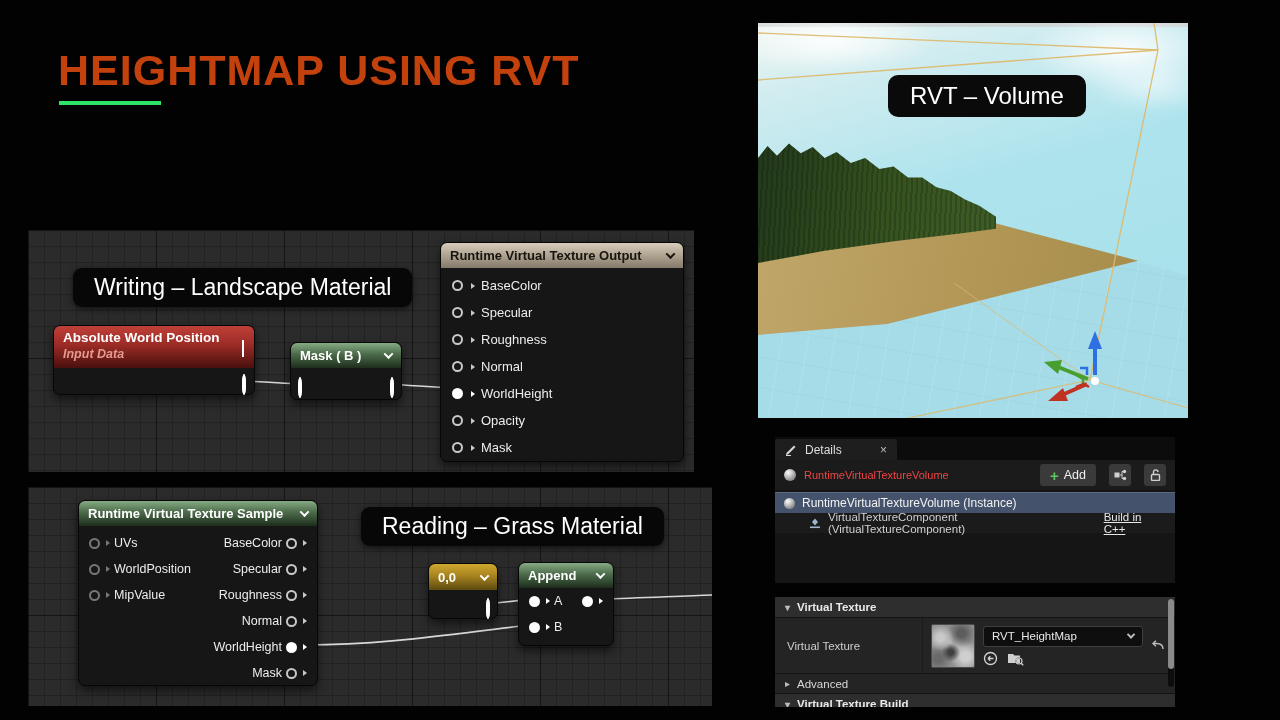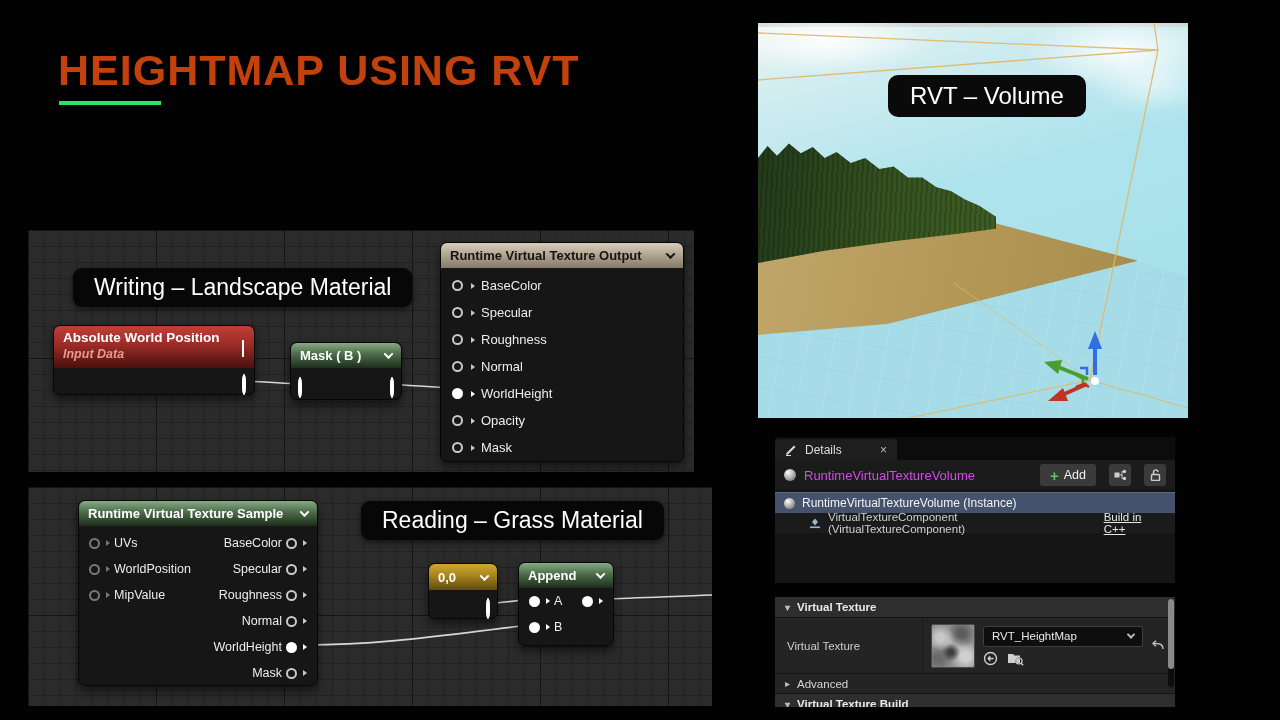--- a/index.html
+++ b/index.html
@@ -82,21 +82,21 @@
   .vp-caption { position:absolute; left:130px; top:52px; background:#0a0a0a; border-radius:10px;
                 color:#fff; font-size:24px; padding:7px 22px; z-index:7; }
 
   
   .details { position:absolute; left:775px; top:437px; width:400px; height:146px; background:#151515; }
   .dtab-bar { height:23px; background:#0c0c0c; display:flex; align-items:flex-end; }
   .dtab { height:21px; background:#1e1e1e; display:flex; align-items:center; gap:8px;
           padding:0 10px; width:122px; color:#dedede; font-size:12px; border-radius:3px 3px 0 0; }
   .dtab .x { margin-left:auto; color:#b9b9b9; font-size:12px; }
   .drow-name { height:30px; display:flex; align-items:center; gap:8px; padding:0 9px; background:#1b1b1b; }
-  .dname { color:#d946ef; font-size:13px; }
+  .dname { color:#ef4444; font-size:11px; }
   .add-btn { margin-left:auto; background:#3a3a3a; border-radius:3px; height:22px; display:flex;
              align-items:center; gap:5px; padding:0 10px; color:#efefef; font-size:12.5px; }
   .add-btn .plus { color:#5fc75f; font-size:15px; font-weight:bold; }
   .icon-btn { background:#3a3a3a; border-radius:3px; width:22px; height:22px; display:flex;
               align-items:center; justify-content:center; margin-left:5px; }
   .drow-instance { height:21px; margin-top:2px; background:#44536b; display:flex; align-items:center;
                    gap:7px; padding:0 9px; color:#f2f2f2; font-size:12px; border-top:1px solid #5a6a84; }
   .drow-component { height:20px; display:flex; align-items:center; gap:7px; padding:0 9px 0 34px;
                     color:#cfcfcf; font-size:11.5px; background:#1b1b1b; }
   .edit-link { margin-left:auto; color:#e8e8e8; text-decoration:underline; font-size:11.5px; }
@@ -209,21 +209,21 @@
           <span class="pin"></span>
             <span class="parrow"></span>
           <span>Mask</span>
           </div>
       </div>
     </div>
   </div>
 
   <div class="graph" style="left:28px; top:487px; width:684px; height:219px;">
 
-    <div class="caption" style="left:333px; top:14px;">Reading – Grass Material</div>
+    <div class="caption" style="left:333px; top:20px;">Reading – Grass Material</div>
 
     <svg class="wires" width="684" height="219">
       <path d="M456,117 C474,116 486,114 502,112" stroke="#d8d8d8" stroke-width="1.6" fill="none"></path>
       <path d="M276,158 C360,158 430,146 502,138" stroke="#d8d8d8" stroke-width="1.6" fill="none"></path>
       <path d="M574,112 C614,111 650,109 684,108" stroke="#d8d8d8" stroke-width="1.6" fill="none"></path>
     </svg>
 
     <div class="node" style="left:50px; top:13px; width:240px; height:186px;">
       <div class="nhdr hdr-green">
         <span>Runtime Virtual Texture Sample</span>

